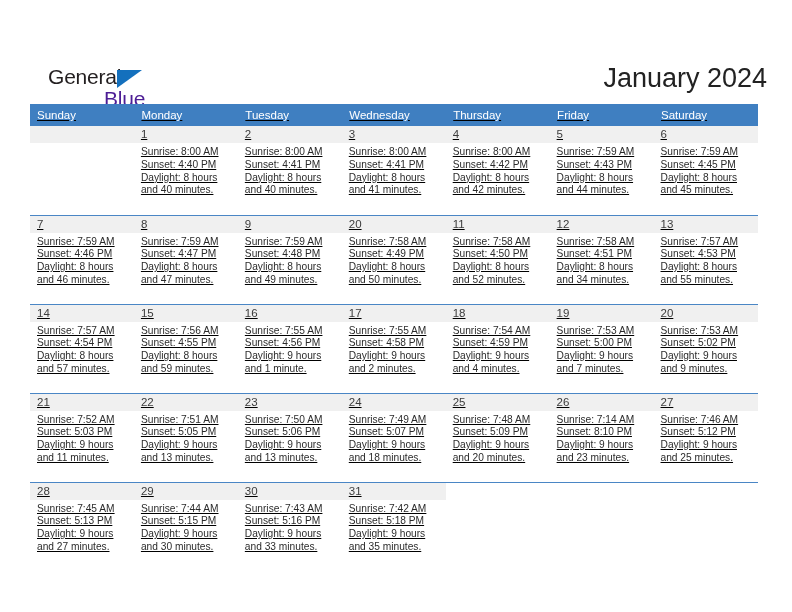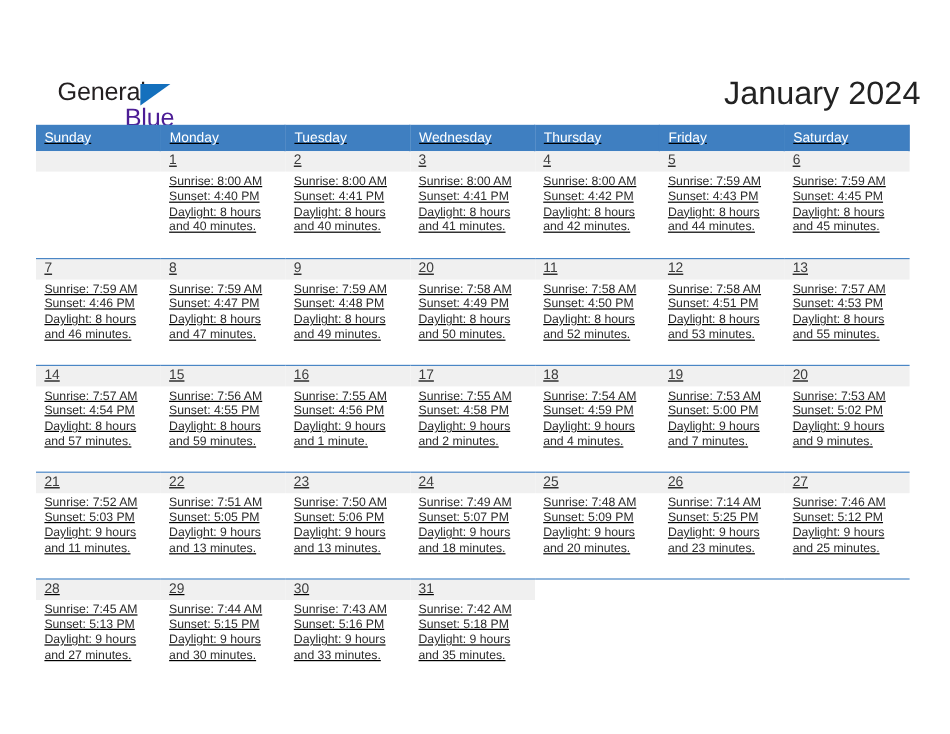--- a/index.html
+++ b/index.html
@@ -292,21 +292,21 @@
               <div>Daylight: 8 hours</div>
               <div>and 52 minutes.</div>
             </div>
           </td>
           <td class="cell-inner cell-filled">
             <div class="daynum-band">12</div>
             <div class="cell-lines">
               <div>Sunrise: 7:58 AM</div>
               <div>Sunset: 4:51 PM</div>
               <div>Daylight: 8 hours</div>
-              <div>and 53 minutes.</div>
+              <div>and 34 minutes.</div>
             </div>
           </td>
           <td class="cell-inner cell-filled">
             <div class="daynum-band">13</div>
             <div class="cell-lines">
               <div>Sunrise: 7:57 AM</div>
               <div>Sunset: 4:53 PM</div>
               <div>Daylight: 8 hours</div>
               <div>and 55 minutes.</div>
             </div>
@@ -420,21 +420,21 @@
               <div>Sunrise: 7:48 AM</div>
               <div>Sunset: 5:09 PM</div>
               <div>Daylight: 9 hours</div>
               <div>and 20 minutes.</div>
             </div>
           </td>
           <td class="cell-inner cell-filled">
             <div class="daynum-band">26</div>
             <div class="cell-lines">
               <div>Sunrise: 7:14 AM</div>
-              <div>Sunset: 5:25 PM</div>
+              <div>Sunset: 8:10 PM</div>
               <div>Daylight: 9 hours</div>
               <div>and 23 minutes.</div>
             </div>
           </td>
           <td class="cell-inner cell-filled">
             <div class="daynum-band">27</div>
             <div class="cell-lines">
               <div>Sunrise: 7:46 AM</div>
               <div>Sunset: 5:12 PM</div>
               <div>Daylight: 9 hours</div>

